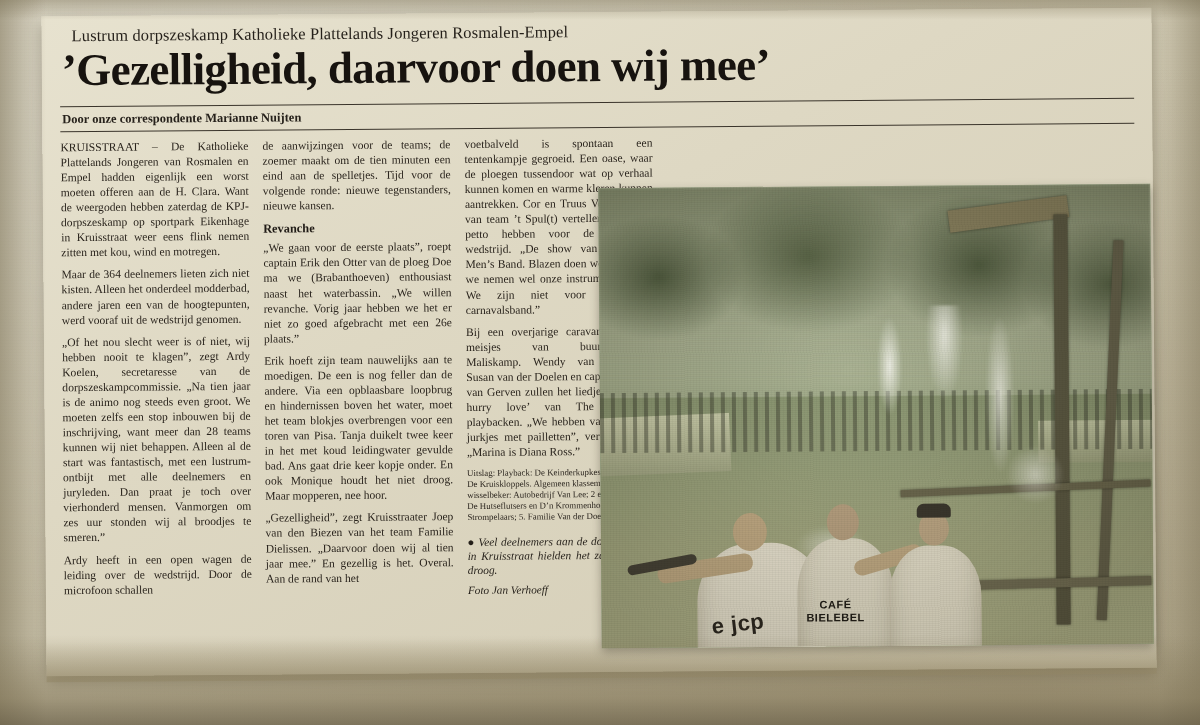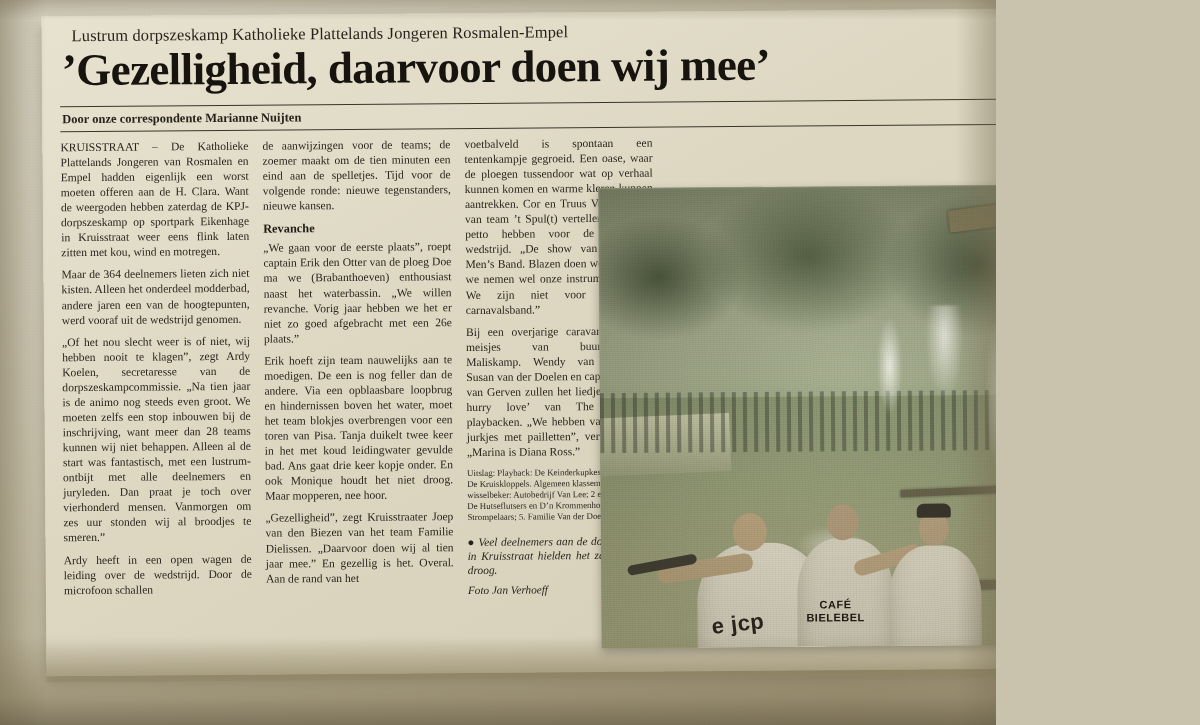--- a/index.html
+++ b/index.html
@@ -2,21 +2,21 @@
 <html><head>
 <meta charset="utf-8">
 <style>
   html, body {
     margin: 0;
     padding: 0;
     background: #c9c3ad;
   }
   #page {
     position: relative;
-    width: 996px;
+    width: 1200px;
     height: 725px;
     overflow: hidden;
     background: #fca5a5;
     font-family: "Liberation Serif", serif;
   }
   
   .paper-bg {
     position: absolute;
     inset: 0;
     background:
@@ -317,21 +317,21 @@
 
       <div class="kicker">Lustrum dorpszeskamp Katholieke Plattelands Jongeren Rosmalen-Empel</div>
       <h1 class="headline">’Gezelligheid, daarvoor doen wij mee’</h1>
       <div class="rule"></div>
       <div class="byline">Door onze correspondente Marianne Nuijten</div>
       <div class="rule-thin"></div>
 
       <div class="body">
 
         <div class="col">
-          <p>KRUISSTRAAT – De Katholieke Plattelands Jongeren van Rosmalen en Empel hadden eigenlijk een worst moeten offeren aan de H. Clara. Want de weergoden hebben zaterdag de KPJ-dorpszeskamp op sportpark Eikenhage in Kruisstraat weer eens flink laten zitten met kou, wind en motregen.</p>
+          <p>KRUISSTRAAT – De Katholieke Plattelands Jongeren van Rosmalen en Empel hadden eigenlijk een worst moeten offeren aan de H. Clara. Want de weergoden hebben zaterdag de KPJ-dorpszeskamp op sportpark Eikenhage in Kruisstraat weer eens flink nemen zitten met kou, wind en motregen.</p>
           <p>Maar de 364 deelnemers lieten zich niet kisten. Alleen het onderdeel modderbad, andere jaren een van de hoogtepunten, werd vooraf uit de wedstrijd genomen.</p>
           <p>„Of het nou slecht weer is of niet, wij hebben nooit te klagen”, zegt Ardy Koelen, secretaresse van de dorpszeskampcommissie. „Na tien jaar is de animo nog steeds even groot. We moeten zelfs een stop inbouwen bij de inschrijving, want meer dan 28 teams kunnen wij niet behappen. Alleen al de start was fantastisch, met een lustrum-ontbijt met alle deelnemers en juryleden. Dan praat je toch over vierhonderd mensen. Vanmorgen om zes uur stonden wij al broodjes te smeren.”</p>
           <p>Ardy heeft in een open wagen de leiding over de wedstrijd. Door de microfoon schallen</p>
         </div>
 
         <div class="col">
           <p>de aanwijzingen voor de teams; de zoemer maakt om de tien minuten een eind aan de spelletjes. Tijd voor de volgende ronde: nieuwe tegenstanders, nieuwe kansen.</p>
           <div class="subhead">Revanche</div>
           <p>„We gaan voor de eerste plaats”, roept captain Erik den Otter van de ploeg Doe ma we (Brabanthoeven) enthousiast naast het waterbassin. „We willen revanche. Vorig jaar hebben we het er niet zo goed afgebracht met een 26e plaats.”</p>
           <p>Erik hoeft zijn team nauwelijks aan te moedigen. De een is nog feller dan de andere. Via een opblaasbare loopbrug en hindernissen boven het water, moet het team blokjes overbrengen voor een toren van Pisa. Tanja duikelt twee keer in het met koud leidingwater gevulde bad. Ans gaat drie keer kopje onder. En ook Monique houdt het niet droog. Maar mopperen, nee hoor.</p>

